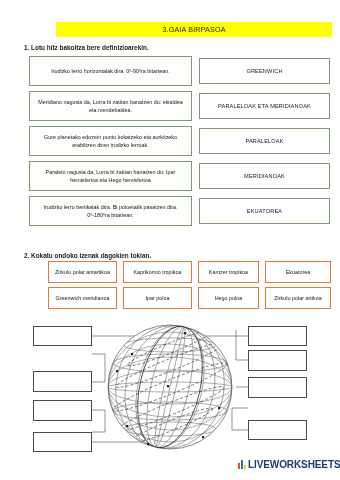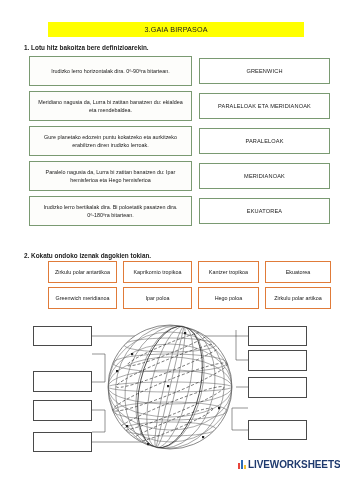--- a/index.html
+++ b/index.html
@@ -12,22 +12,22 @@
   }
   .page {
     position: relative;
     width: 340px; height: 480px;
     background: #ffffff;
   }
 
   
   .title-banner {
     position: absolute;
-    left: 48px; top: 22px;
-    width: 256px; height: 15px;
+    left: 56px; top: 22px;
+    width: 276px; height: 15px;
     background: #ffff00;
     display: flex; align-items: center; justify-content: center;
     font-size: 7.2px;
     letter-spacing: 0.15px;
     color: #1a1a1a;
   }
 
   
   .section-heading {
     position: absolute;

